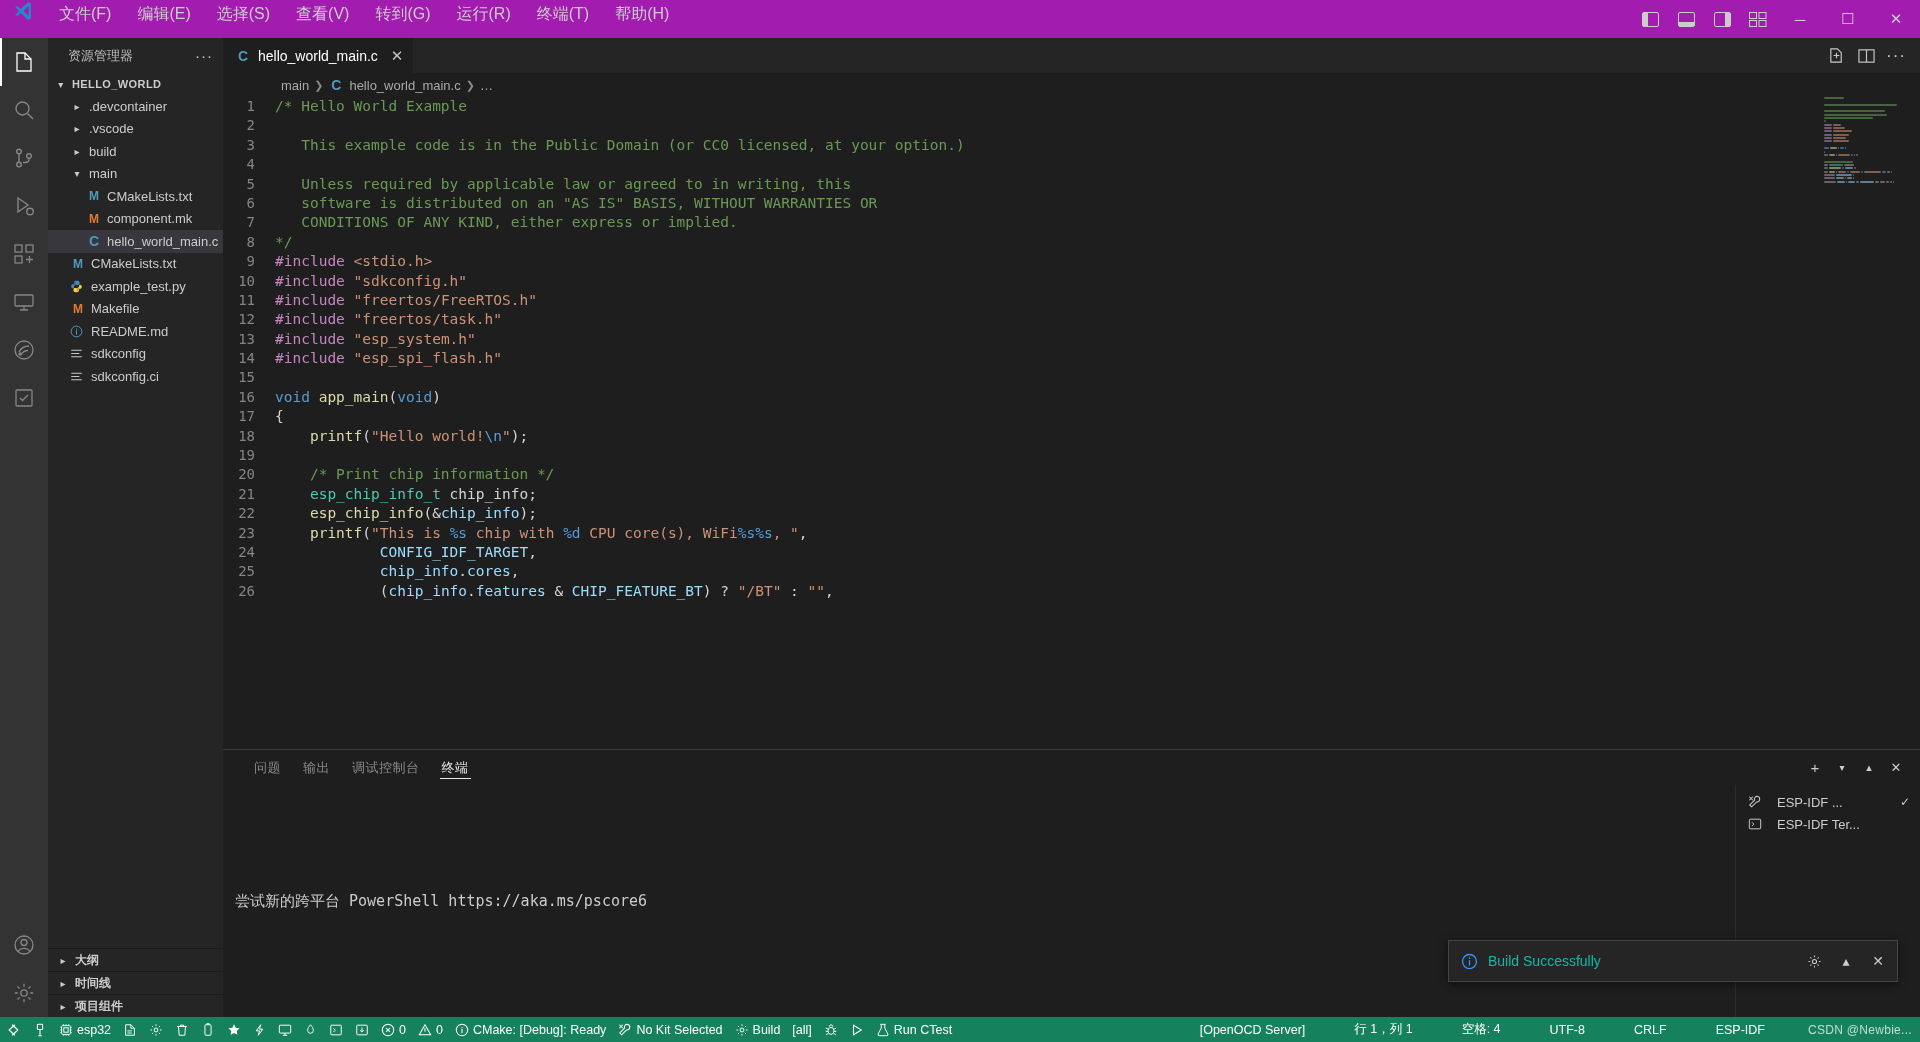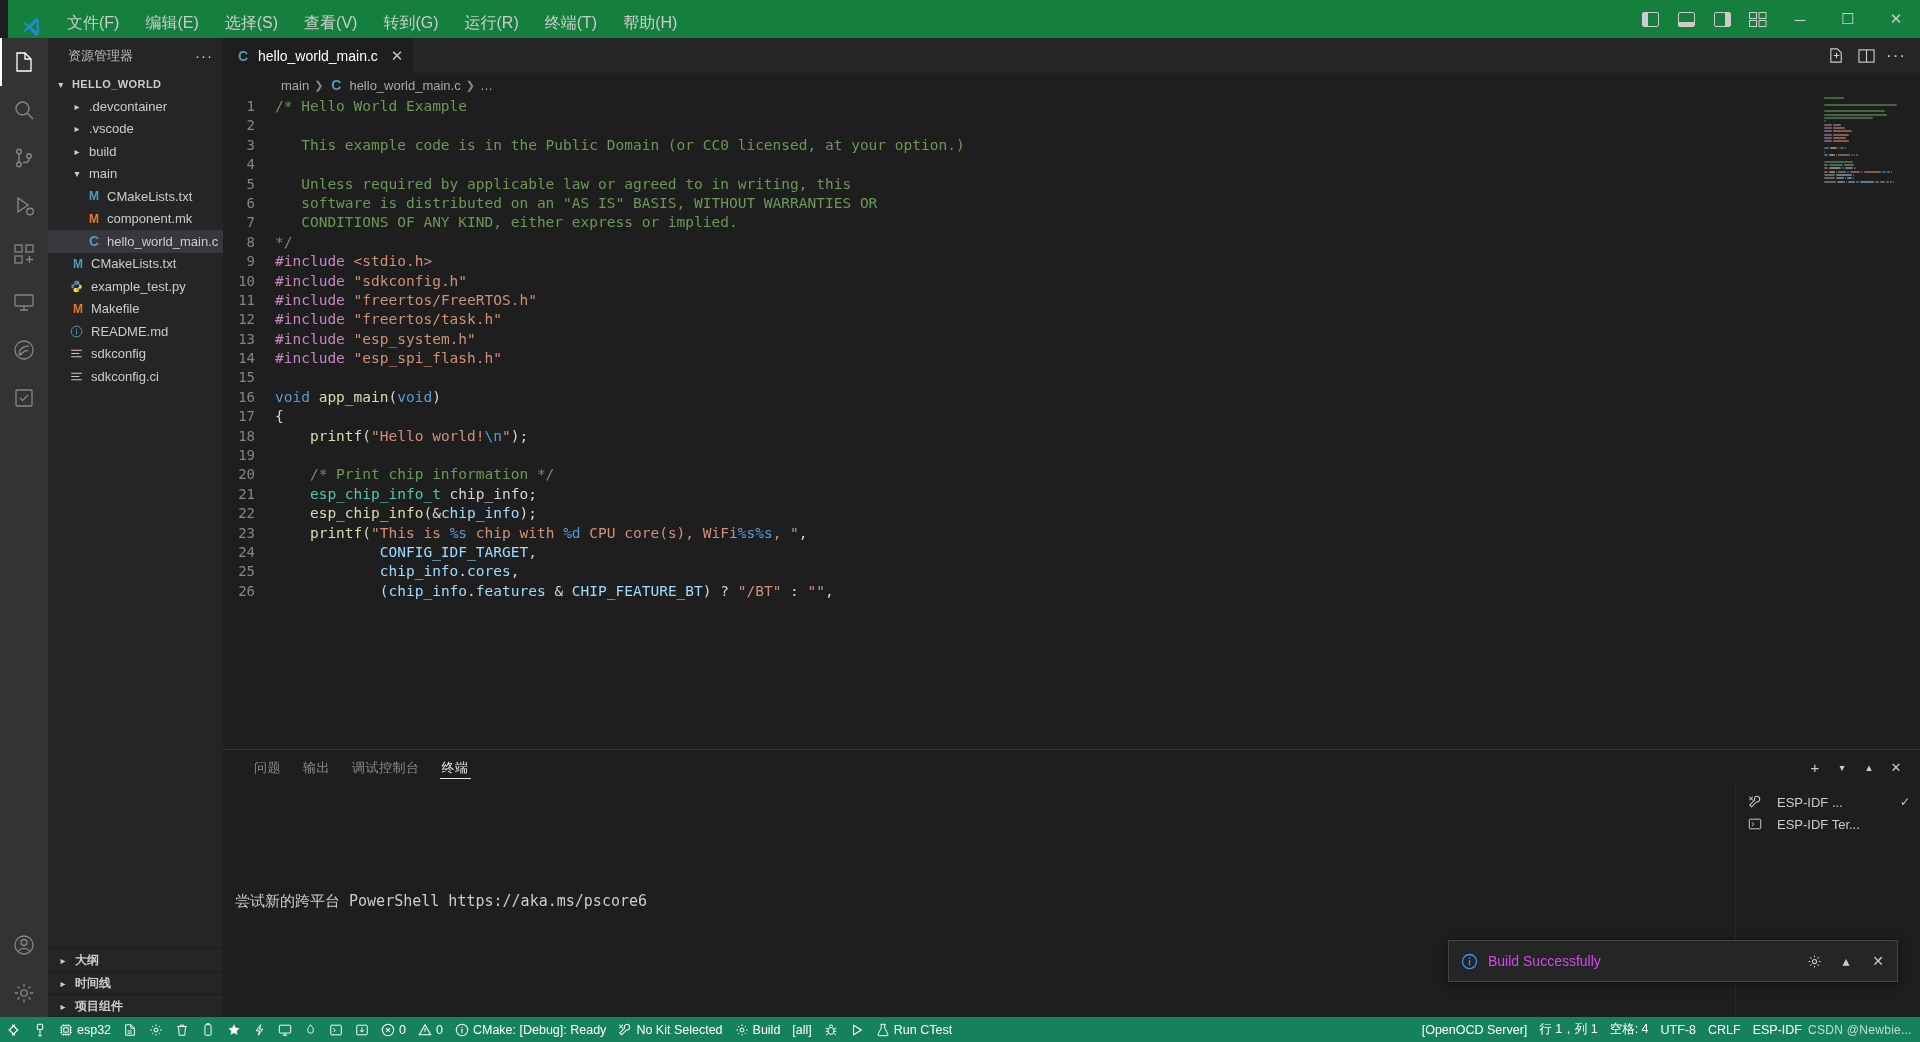--- a/index.html
+++ b/index.html
@@ -7,23 +7,23 @@
     width: 1920px; height: 1042px;
     background: #1e1e1e;
     font-family: "Liberation Sans", "DejaVu Sans", sans-serif;
     overflow: hidden;
     -webkit-font-smoothing: antialiased;
   }
   body { display: flex; flex-direction: column; }
 
   
   .titlebar {
-    height: 38px; background: #15803d; color: #cccccc;
-    display: flex; align-items: flex-end; flex: 0 0 38px;
-    font-size: 16px; position: relative; margin-left: 8px;
+    height: 38px; background: #a21caf; color: #cccccc;
+    display: flex; align-items: flex-start; flex: 0 0 38px;
+    font-size: 16px; position: relative;
   }
   .vs-logo { width: 46px; display: flex; align-items: center; justify-content: center; }
   .menus { display: flex; align-items: center; gap: 0; }
   .menu-item {
     padding: 4px 13px; font-size: 16px; color: #cccccc; cursor: default; white-space: nowrap;
   }
   .win-title {
     position: absolute; left: 0; right: 0; text-align: center;
     font-size: 15px; color: #cccccc; pointer-events: none;
   }
@@ -153,31 +153,31 @@
   .tl-item { height: 22px; display:flex; align-items:center; gap:15px; padding: 0 10px 0 12px;
              font-size: 13px; color: #cccccc; cursor: pointer; }
   .tl-check { margin-left:auto; color:#cccccc; font-size:12px; }
 
   
   .toast {
     position: absolute; right: 22px; bottom: 60px; width: 450px; height: 42px;
     background: #252526; border: 1px solid #454545; display: flex; align-items: center;
     padding: 0 8px 0 12px; gap: 10px; box-shadow: 0 2px 8px rgba(0,0,0,.5); z-index: 20;
   }
-  .toast-msg { font-size: 14px; color: #d946ef; flex: 1 1 auto; }
+  .toast-msg { font-size: 14px; color: #14b8a6; flex: 1 1 auto; }
   .toast-btn { width: 22px; height: 22px; display:flex; align-items:center; justify-content:center;
                color:#cccccc; cursor:pointer; font-size:14px; }
 
   
   .statusbar {
     height: 25px; flex: 0 0 25px; background: #16825d; display: flex; align-items: center;
     color: #ffffff; font-size: 12.5px; overflow: hidden;
   }
   .sb-item { display: flex; align-items: center; gap: 4px; padding: 0 6px; height: 17px; cursor: pointer; white-space: nowrap; }
-  .sb-right { margin-left: auto; display: flex; align-items: center; }
+  .sb-right { margin-left: auto; display: flex; align-items: center; gap: 37px; }
   .wm { color: rgba(255,255,255,.72); font-size: 12px; padding-right: 8px; letter-spacing: .3px; }
   svg { display: block; }
 </style>
 </head>
 <body>
 
 <div class="titlebar">
   <div class="vs-logo">
     <svg width="22" height="22" viewBox="0 0 24 24">
       <path fill="#2489ca" d="M17.5 2.2 9.6 9.8 5.4 6.6l-1.9 1 4.3 4.4-4.3 4.4 1.9 1 4.2-3.2 7.9 7.6 3.1-1.5V3.7L17.5 2.2zm.6 4.4v10.8l-5.6-5.4 5.6-5.4z"></path>

